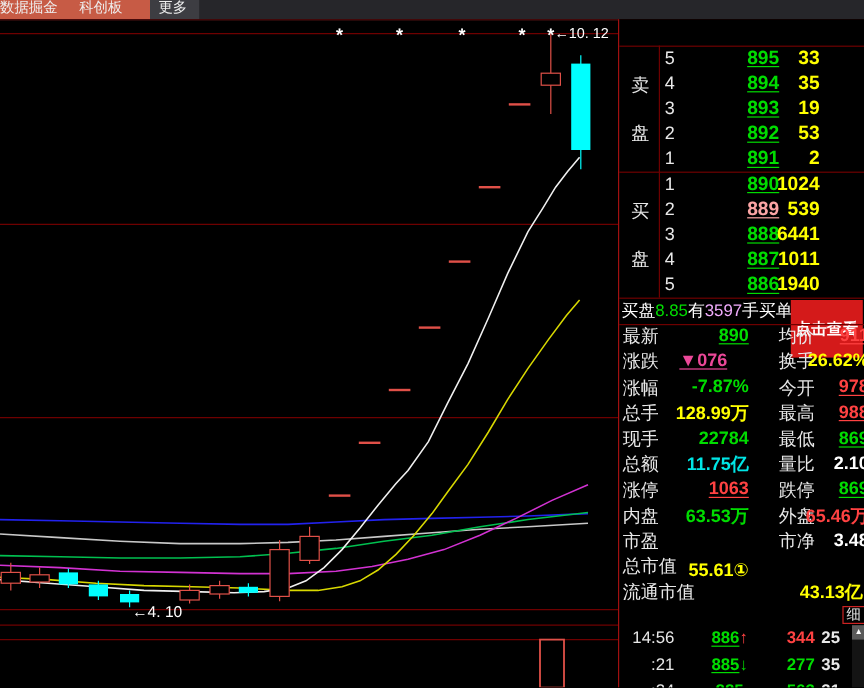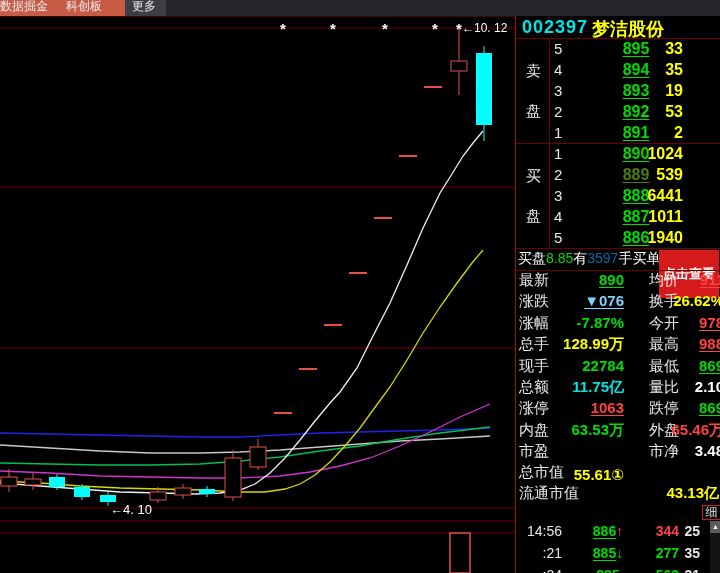--- a/index.html
+++ b/index.html
@@ -104,24 +104,20 @@
       <text x="385" y="34" fill="#fff" font-size="15" text-anchor="middle" font-weight="bold">*</text>
       <text x="435" y="34" fill="#fff" font-size="15" text-anchor="middle" font-weight="bold">*</text>
       <text x="459" y="34" fill="#fff" font-size="15" text-anchor="middle" font-weight="bold">*</text>
       <text x="462" y="32" fill="#fff" font-size="12">←10. 12</text>
       <text x="110" y="514" fill="#fff" font-size="13">←4. 10</text>
       <rect x="450" y="533" width="20" height="40" fill="#000" stroke="#e05048" stroke-width="1.5"></rect>
     </svg>
 </div>
 
 <div id="panel">
-  <div id="title-row">
-    <span id="stock-code">002397</span>
-    <span id="stock-name">梦洁股份</span>
-  </div>
   <div class="hline" style="top:22px;"></div>
   <div class="vline" style="left:33px;top:22px;height:210px;"></div>
 
   <div id="sell-book">
       <div class="book-row" style="top: 24px; height: 21px;">
         <div class="book-level">5</div>
         <div class="book-price u" style="color: rgb(0, 220, 0);">895</div>
         <div class="book-vol">33</div>
       </div>
       <div class="book-row" style="top: 45px; height: 21px;">
@@ -147,21 +143,21 @@
     </div>
   <div class="hline" style="top:127px;"></div>
   <div id="buy-book">
       <div class="book-row" style="top: 129px; height: 21px;">
         <div class="book-level">1</div>
         <div class="book-price u" style="color: rgb(0, 220, 0);">890</div>
         <div class="book-vol">1024</div>
       </div>
       <div class="book-row" style="top: 150px; height: 21px;">
         <div class="book-level">2</div>
-        <div class="book-price u" style="color: #4d7c0f;">889</div>
+        <div class="book-price u" style="color: #fca5a5;">889</div>
         <div class="book-vol">539</div>
       </div>
       <div class="book-row" style="top: 171px; height: 21px;">
         <div class="book-level">3</div>
         <div class="book-price u" style="color: rgb(0, 220, 0);">888</div>
         <div class="book-vol">6441</div>
       </div>
       <div class="book-row" style="top: 192px; height: 21px;">
         <div class="book-level">4</div>
         <div class="book-price u" style="color: rgb(0, 220, 0);">887</div>
@@ -169,35 +165,35 @@
       </div>
       <div class="book-row" style="top: 213px; height: 21px;">
         <div class="book-level">5</div>
         <div class="book-price u" style="color: rgb(0, 220, 0);">886</div>
         <div class="book-vol">1940</div>
       </div>
     </div>
   <div class="hline" style="top:232px;"></div>
 
   <div id="banner">
-    <span id="banner-text"><span style="color: rgb(255, 255, 255);">买盘</span><span style="color: rgb(0, 220, 0);">8.85</span><span style="color: rgb(255, 255, 255);">有</span><span style="color: #0369a1;">3597</span><span style="color: rgb(255, 255, 255);">手买单!</span></span>
+    <span id="banner-text"><span style="color: rgb(255, 255, 255);">买盘</span><span style="color: rgb(0, 220, 0);">8.85</span><span style="color: rgb(255, 255, 255);">有</span><span style="color: #f0abfc;">3597</span><span style="color: rgb(255, 255, 255);">手买单!</span></span>
     <span id="banner-btn">点击查看</span>
   </div>
   <div class="hline" style="top:254px;"></div>
 
   <div id="quote-grid">
       <div class="q-row" style="top: 255px;">
         <div class="q-lab" style="left: 3px;">最新</div>
         <div class="q-val u" style="left: 40px; width: 68px; color: rgb(0, 220, 0);">890</div>
         <div class="q-lab" style="left: 133px;">均价</div>
         <div class="q-val u" style="right: -3px; width: 72px; color: rgb(255, 66, 66);">911</div>
       </div>
       <div class="q-row" style="top: 276.4px;">
         <div class="q-lab" style="left: 3px;">涨跌</div>
-        <div class="q-val u" style="left: 40px; width: 68px; color: #7dd3fc;">▼076</div>
+        <div class="q-val u" style="left: 22px; width: 68px; color: #ec4899;">▼076</div>
         <div class="q-lab" style="left: 133px;">换手</div>
         <div class="q-val" style="right: -3px; width: 72px; color: rgb(255, 255, 0);">26.62%</div>
       </div>
       <div class="q-row" style="top: 297.8px;">
         <div class="q-lab" style="left: 3px;">涨幅</div>
         <div class="q-val" style="left: 40px; width: 68px; color: rgb(0, 220, 0);">-7.87%</div>
         <div class="q-lab" style="left: 133px;">今开</div>
         <div class="q-val u" style="right: -3px; width: 72px; color: rgb(255, 66, 66);">978</div>
       </div>
       <div class="q-row" style="top: 319.2px;">

